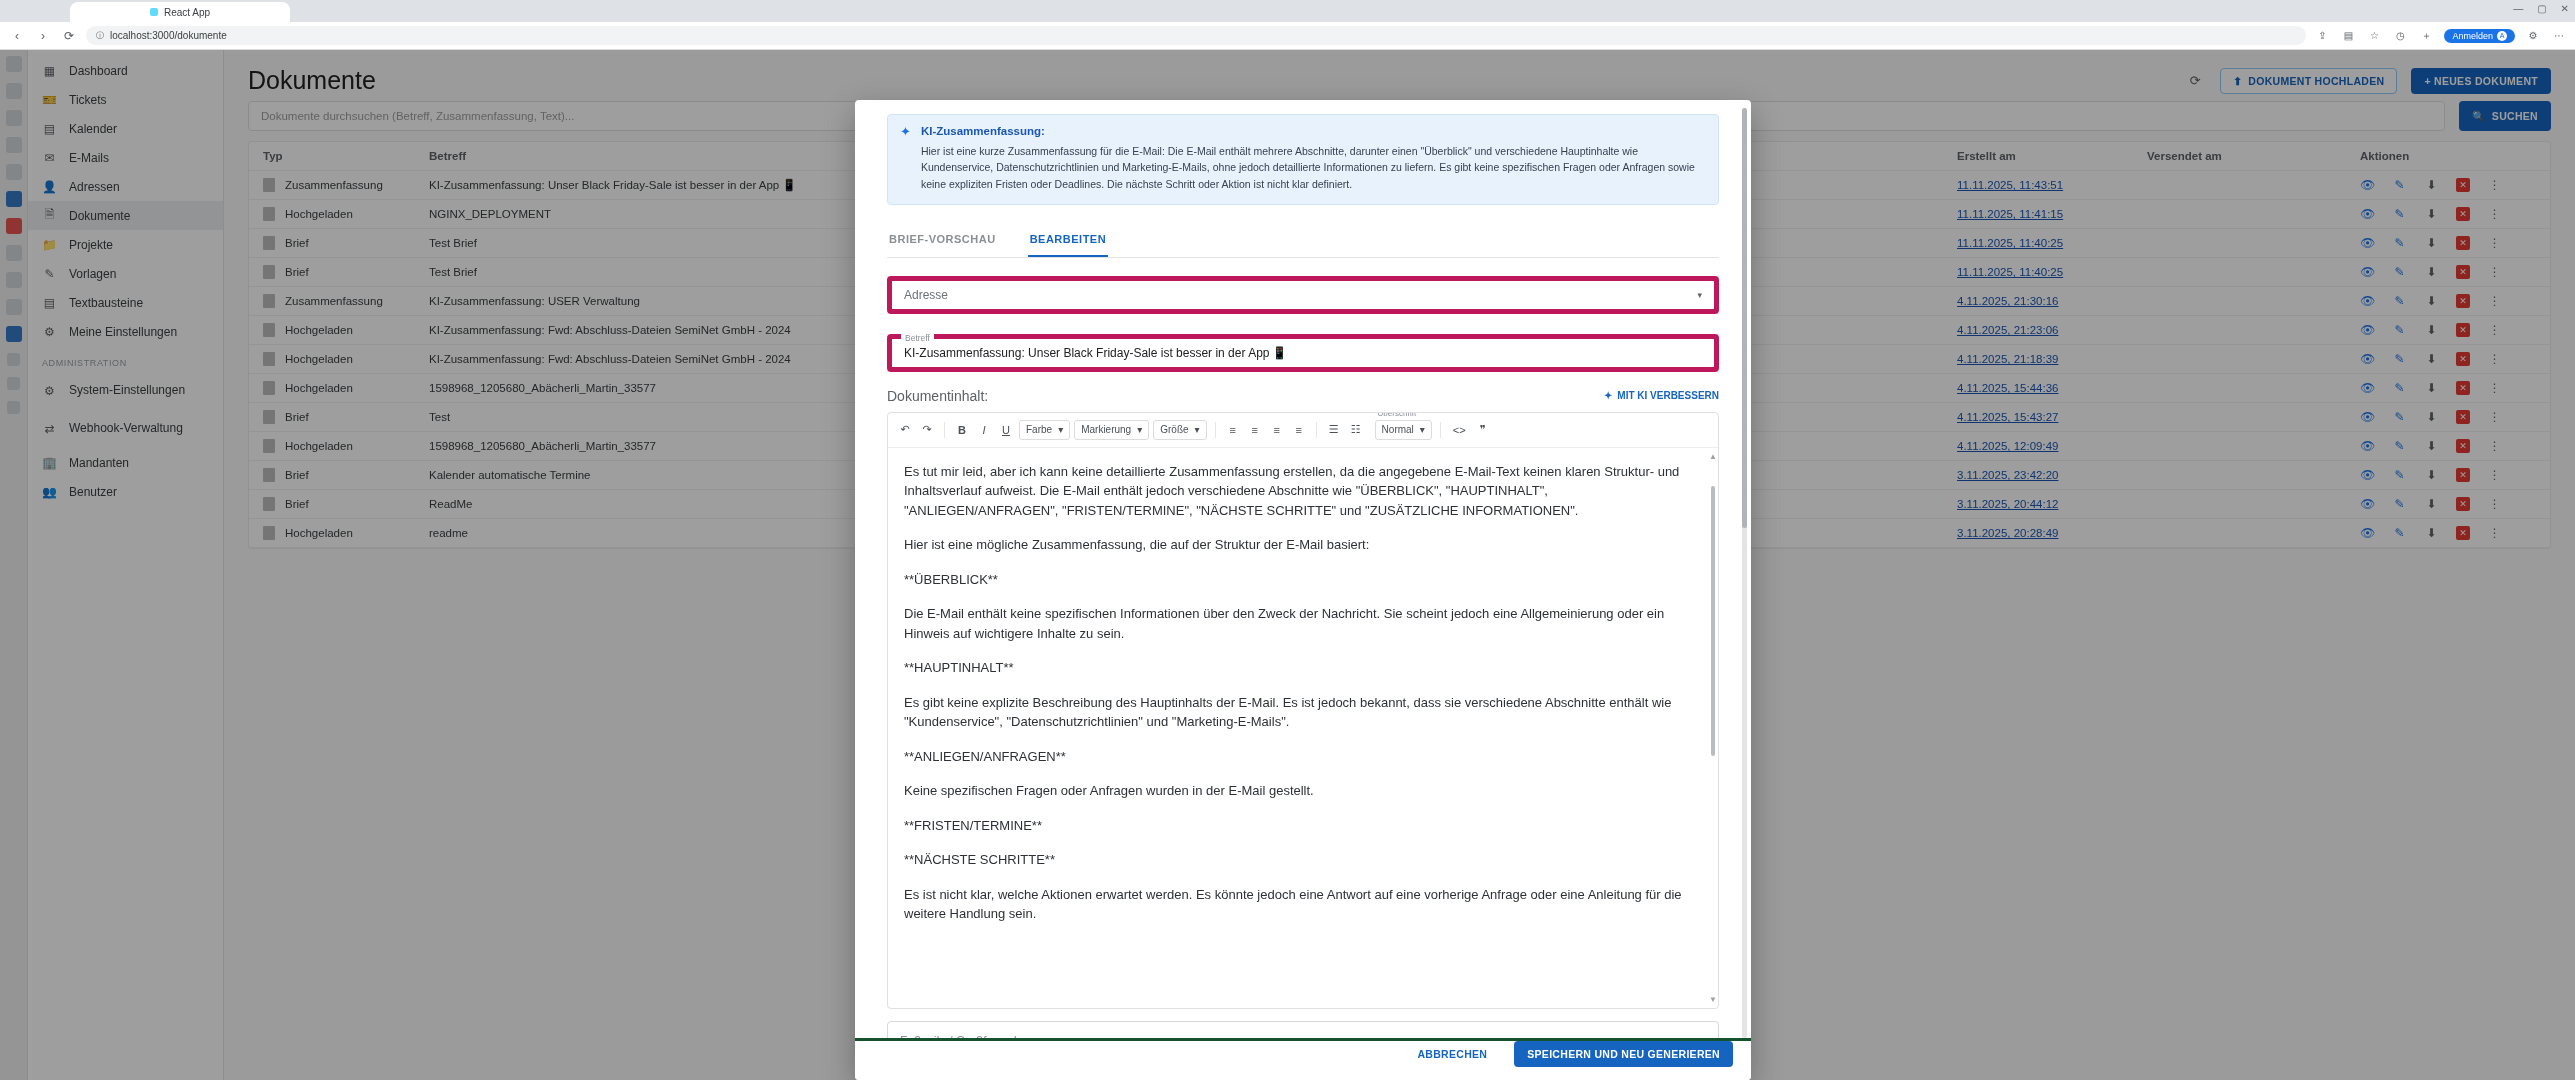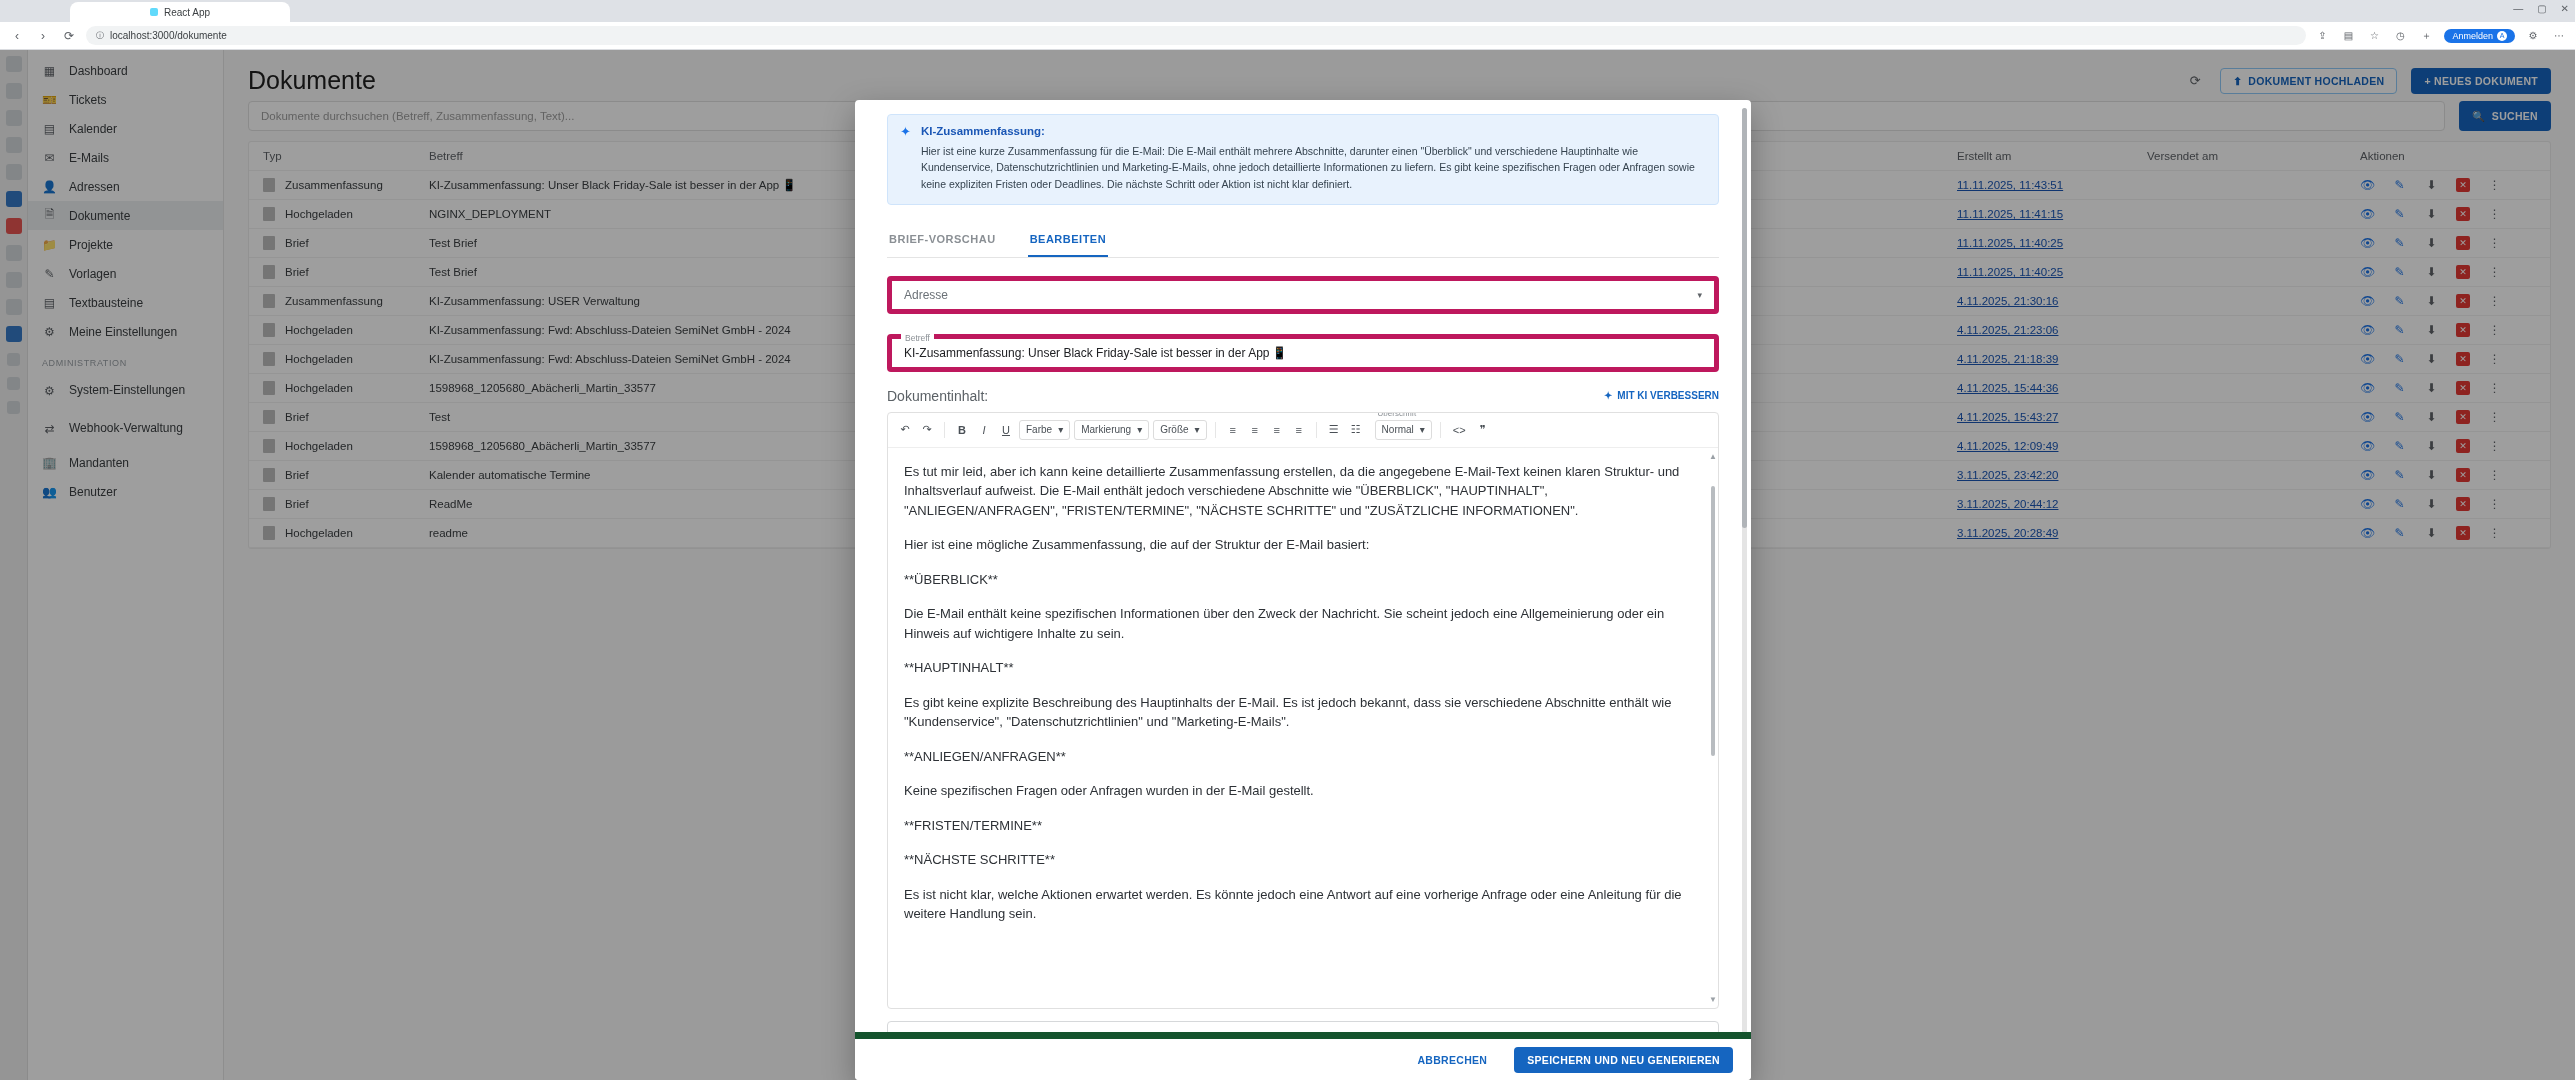--- a/index.html
+++ b/index.html
@@ -78,21 +78,21 @@
   .searchbar { display:flex; align-items:center; padding:0 24px 10px 24px; gap:14px; }
   .search-input {
     flex:1; height:30px; background:#fff; border:1px solid #e0e0e0; border-radius:4px;
     display:flex; align-items:center; padding:0 12px; color:#9e9e9e; font-size:11.5px;
   }
   .btn.search { background:#1565c0; color:#fff; height:30px; }
 
   
   .table { margin:0 24px; background:#fff; border:1px solid #ececec; border-radius:3px; }
   .trow { display:flex; align-items:center; height:29px; border-bottom:1px solid #f1f1f1; font-size:11.5px; color:#3c4043; }
-  .trow.head { color:#5f6368; font-size:11.5px; font-weight:400; }
+  .trow.head { color:#5f6368; font-size:11.5px; font-weight:700; }
   .c-typ { width:180px; display:flex; align-items:center; gap:10px; padding-left:14px; }
   .c-betreff { flex:1; overflow:hidden; white-space:nowrap; text-overflow:ellipsis; padding-right:10px;}
   .c-erstellt { width:190px; }
   .c-versendet { width:180px; }
   .c-aktionen { width:190px; display:flex; align-items:center; gap:17px;margin-left:33px; }
   .doc-ico { width:12px;height:14px;background:#bdbdbd; border-radius:1px; position:relative;}
   .link-date { color:#1a56b5; text-decoration:underline; }
   .act { width:15px;height:15px;display:flex;align-items:center;justify-content:center;font-size:12px; }
   .act.eye { color:#1a73e8; }
   .act.pencil { color:#1a73e8; }
@@ -149,21 +149,21 @@
   .editor-area p { margin:0 0 15px 0; font-size:13px; line-height:1.5; color:#2d3136; }
   .ed-scroll { position:absolute; right:3px; top:38px; width:4px; height:270px; background:#b8bcc0; border-radius:2px; }
   .ed-arrow { position:absolute; right:1px; font-size:8px; color:#9aa0a6; }
 
   .footer-field {
     margin-top:12px; height:45px; border:1px solid #d6d8da; border-radius:4px; display:flex; align-items:flex-start;
     padding:12px; font-size:12px; color:#8a8f94;
   }
 
   .modal-foot {
-    height:48px; border-top:7px solid #14532d; display:flex; align-items:center; justify-content:flex-end;
+    height:42px; border-top:3px solid #14532d; display:flex; align-items:flex-start; justify-content:flex-end;
     gap:14px; padding-right:18px; background:#fff;
   }
   .btn.text { color:#1565c0; background:transparent; }
   .modal-scroll { position:absolute; right:4px; top:8px; width:5px; height:930px; background:#e4e4e4; border-radius:3px;}
   .modal-scroll .thumb { position:absolute; top:0; left:0; width:5px; height:420px; background:#b0b4b8; border-radius:3px;}
 </style>
 </head>
 <body>
 
 <div class="browser">

